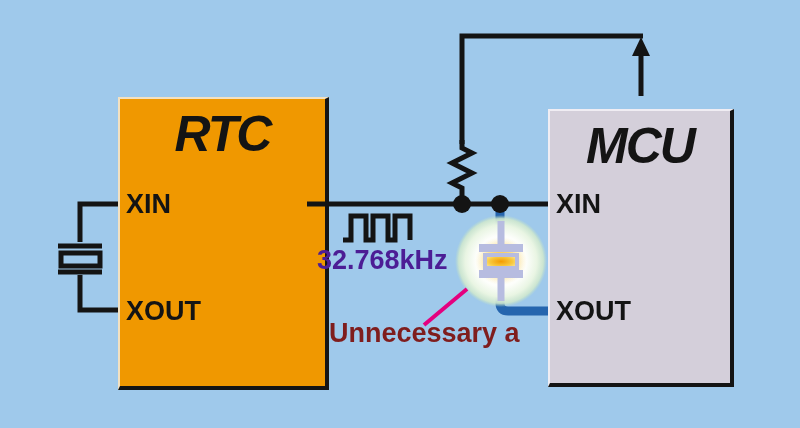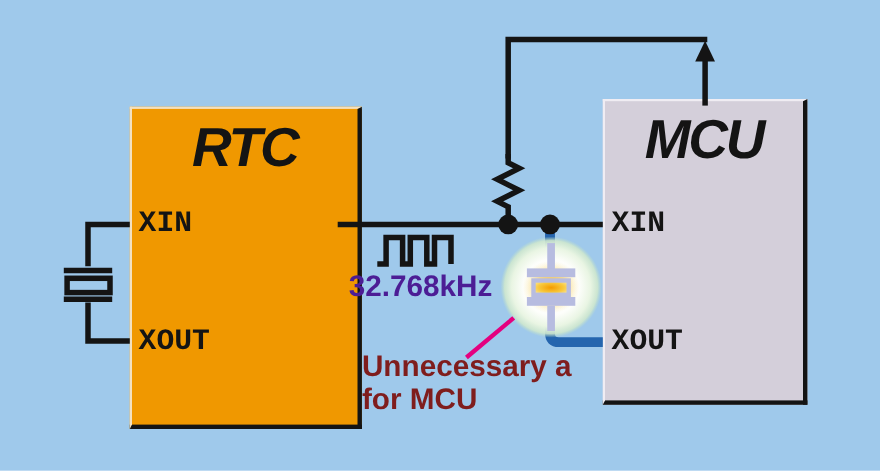--- a/index.html
+++ b/index.html
@@ -16,21 +16,21 @@
     border-top:2px solid #F3E1C1;
     border-left:2px solid #F3E1C1;
     border-right:4px solid #141414;
     border-bottom:4px solid #141414;
   }
   .box.rtc{
     left:118px;top:97px;width:211px;height:293px;
     background:#F09800;
   }
   .box.mcu{
-    left:548px;top:90px;width:186px;height:278px;
+    left:548px;top:109px;width:186px;height:278px;
     background:#D4CFDA;
     border-top-color:#F0EDF3;
     border-left-color:#F0EDF3;
   }
   .chip-title{
     position:absolute;
     left:0;right:0;top:6px;
     text-align:center;
     font-size:50px;
     font-weight:bold;
@@ -39,21 +39,20 @@
     color:#141414;
     white-space:nowrap;
   }
   .pin-label{
     position:absolute;
     font-size:27px;
     font-weight:bold;
     color:#141414;
     white-space:nowrap;
     line-height:28px;
-    font-family:Liberation Mono, monospace;
   }
   .freq-label{
     position:absolute;
     left:317px;top:245px;
     font-size:27px;
     font-weight:bold;
     color:#4c1d95;
     white-space:nowrap;
   }
   .annotation{
@@ -145,16 +144,15 @@
 
     <path d="M343,240 h8 v-24 h15 v24 h7 v-24 h15 v24 h7 v-24 h15 v24" fill="none" stroke="#141414" stroke-width="5" stroke-linejoin="miter"></path>
 
     <path d="M467,289 L424,325" fill="none" stroke="#E4007F" stroke-width="4"></path>
   </svg>
 
   <div class="freq-label">32.768kHz</div>
 
   <div class="annotation">
     <div>Unnecessary a</div>
-    <div>for MCU</div>
   </div>
 
 </div>
 
 </body></html>

